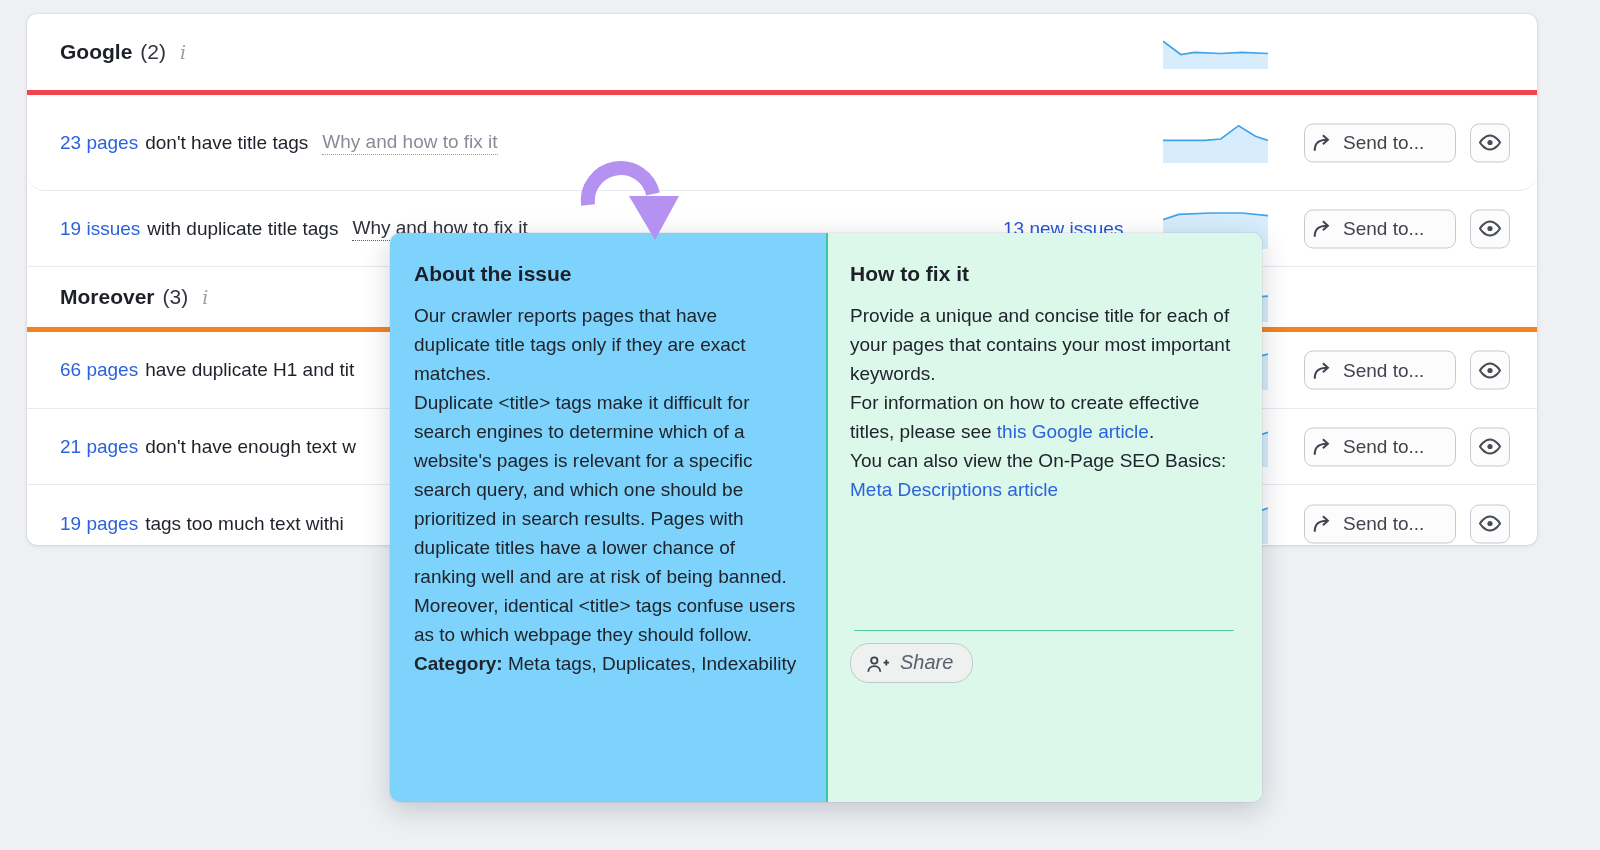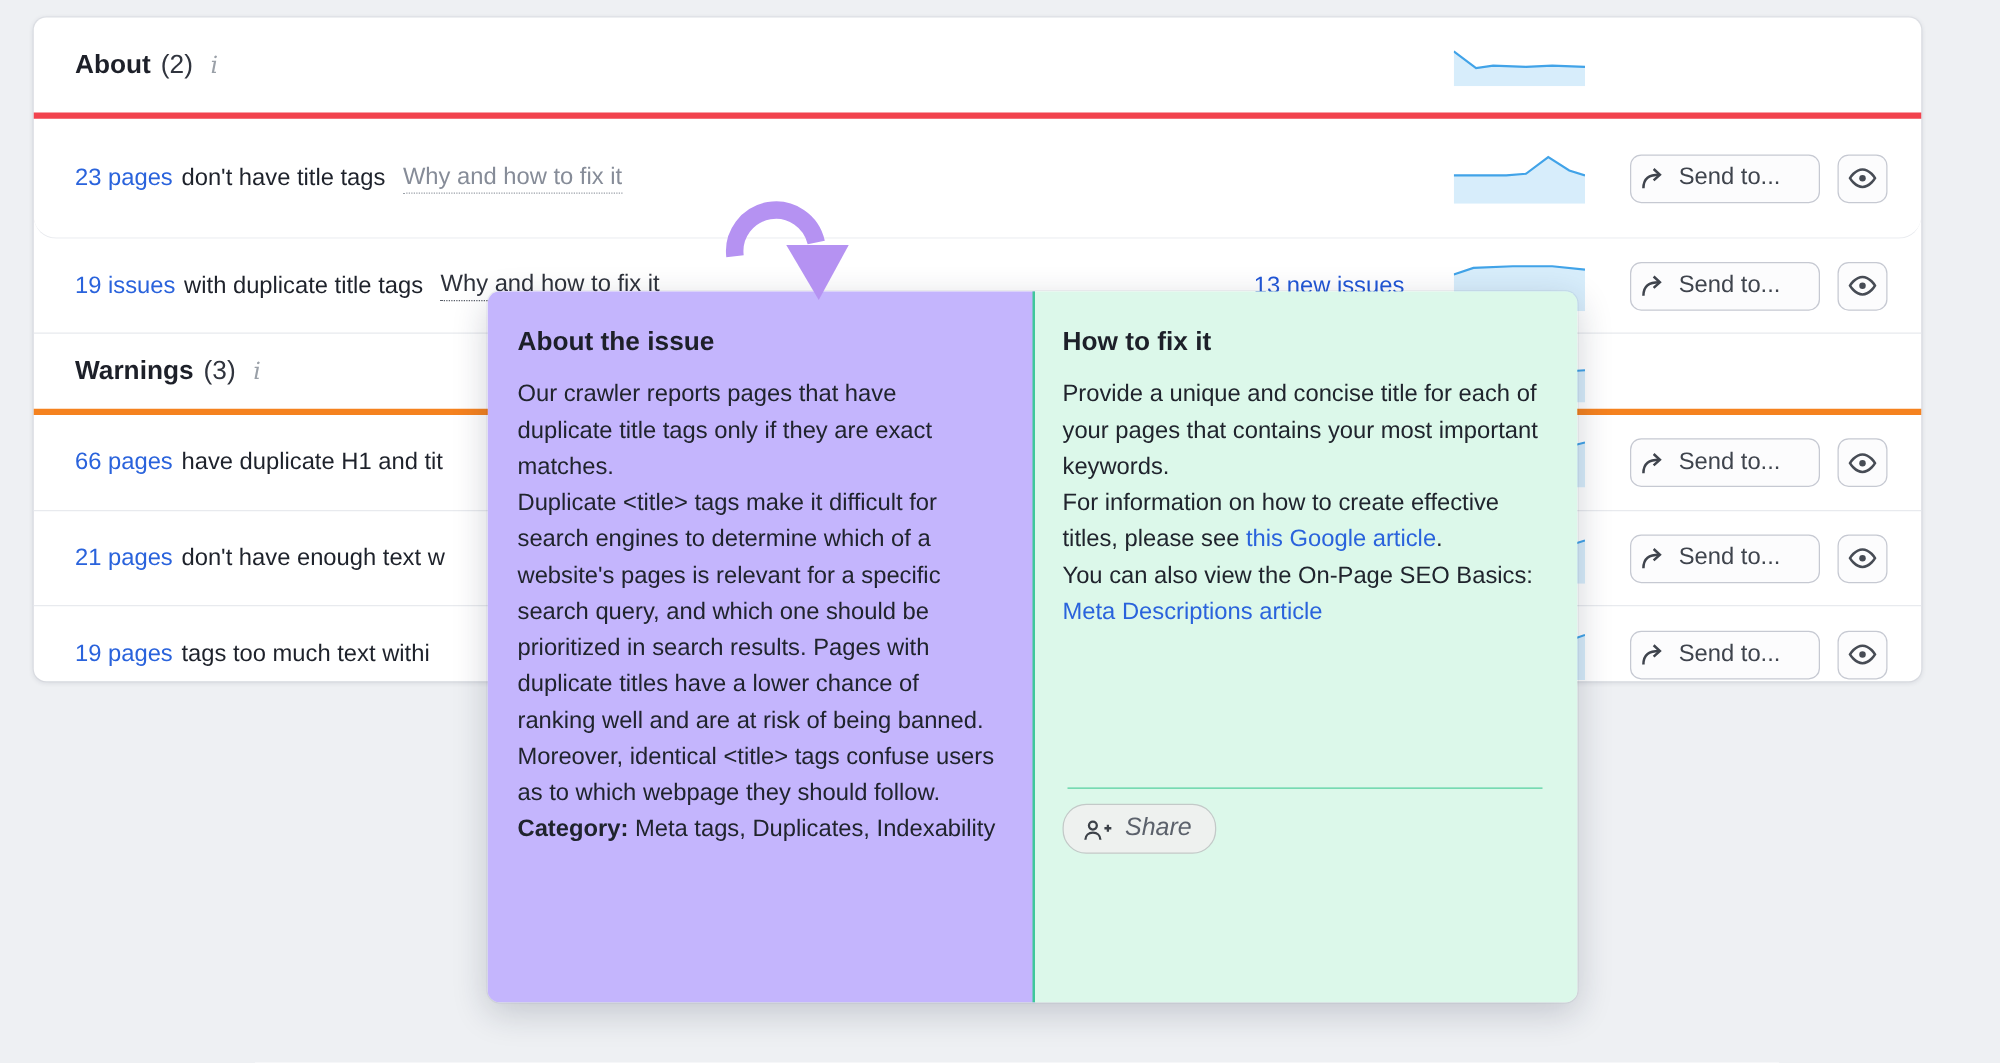--- a/index.html
+++ b/index.html
@@ -71,21 +71,21 @@
   }
 
   
   .popup {
     position:absolute; left:390px; top:233px; width:872px; height:569px;
     border-radius:10px; display:flex; overflow:hidden; z-index:5;
     box-shadow:0 8px 28px rgba(25,35,60,.20), 0 0 0 1px rgba(25,35,60,.05);
     font-size:19px; line-height:29px;
   }
   .popup-left {
-    width:438px; background:#c4b5fd; padding:27px 28px 0 24px;
+    width:438px; background:#7dd3fc; padding:27px 28px 0 24px;
     border-right:2px solid #3fc79b;
   }
   .popup-right {
     flex:1; background:#dcf8ea; padding:27px 24px 0 22px;
   }
   .popup h3 { margin:0 0 13px 0; font-size:21px; font-weight:bold; color:#1d2029; line-height:28px; }
   .popup p { margin:0; color:#20242d; }
   .category-line { margin-top:16px; }
   .category-label { font-weight:bold; }
   .fix-divider { border:none; border-top:1px solid #55cfa0; margin:126px 4px 0 4px; }
@@ -100,21 +100,21 @@
   .arrow-annot { position:absolute; left:573px; top:150px; width:125px; height:100px; z-index:6; pointer-events:none; }
 
   .icon { display:inline-flex; }
 </style>
 </head>
 <body>
 
 <div class="card">
 
   <div class="section-head">
-    <span class="section-title">About</span>
+    <span class="section-title">Google</span>
     <span class="section-count">(2)</span>
     <span class="info-i">i</span>
     <span class="spark"><svg viewBox="0 0 100 30" preserveAspectRatio="none" width="100%" height="100%">
           <polygon points="0,3 17,16 30,14 55,15 75,14 100,15 100,30 0,30" fill="#d7edfb"></polygon>
           <polyline points="0,3 17,16 30,14 55,15 75,14 100,15" fill="none" stroke="#41a3e8" stroke-width="1.7" vector-effect="non-scaling-stroke"></polyline>
         </svg></span>
   </div>
   <div class="bar red"></div>
 
   <div class="row r1">
@@ -166,21 +166,21 @@
       <span class="icon">
         <svg width="24" height="20" viewBox="0 0 24 20">
             <path d="M12 3 C6 3 2 10 2 10 C2 10 6 17 12 17 C18 17 22 10 22 10 C22 10 18 3 12 3 Z" fill="none" stroke="#474c55" stroke-width="2"></path>
             <circle cx="12" cy="10" r="2.6" fill="#474c55"></circle>
           </svg>
       </span>
     </button>
   </div>
 
   <div class="section-head warn">
-    <span class="section-title">Warnings</span>
+    <span class="section-title">Moreover</span>
     <span class="section-count">(3)</span>
     <span class="info-i">i</span>
     <span class="spark"><svg viewBox="0 0 100 30" preserveAspectRatio="none" width="100%" height="100%">
           <polygon points="0,12 35,10 70,7 100,5 100,30 0,30" fill="#d7edfb"></polygon>
           <polyline points="0,12 35,10 70,7 100,5" fill="none" stroke="#41a3e8" stroke-width="1.7" vector-effect="non-scaling-stroke"></polyline>
         </svg></span>
   </div>
   <div class="bar orange"></div>
 
   <div class="row r3">

